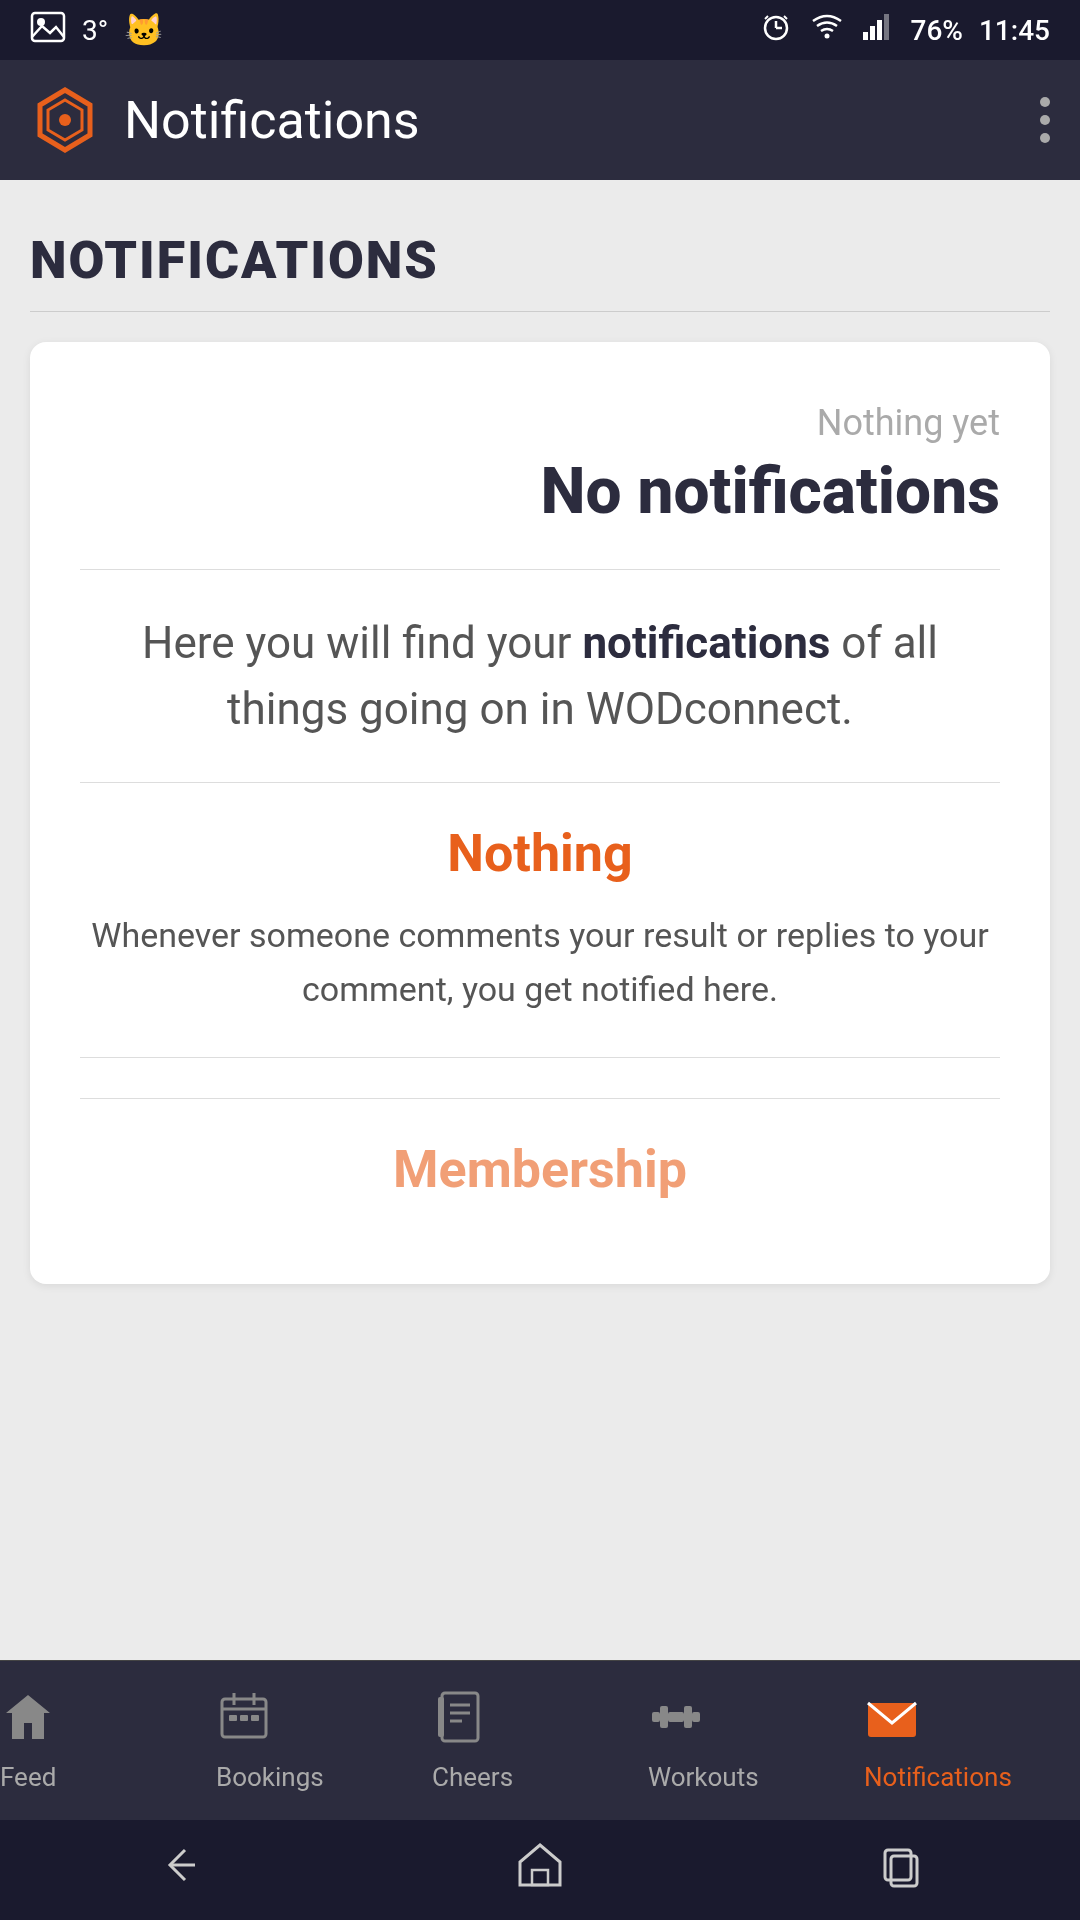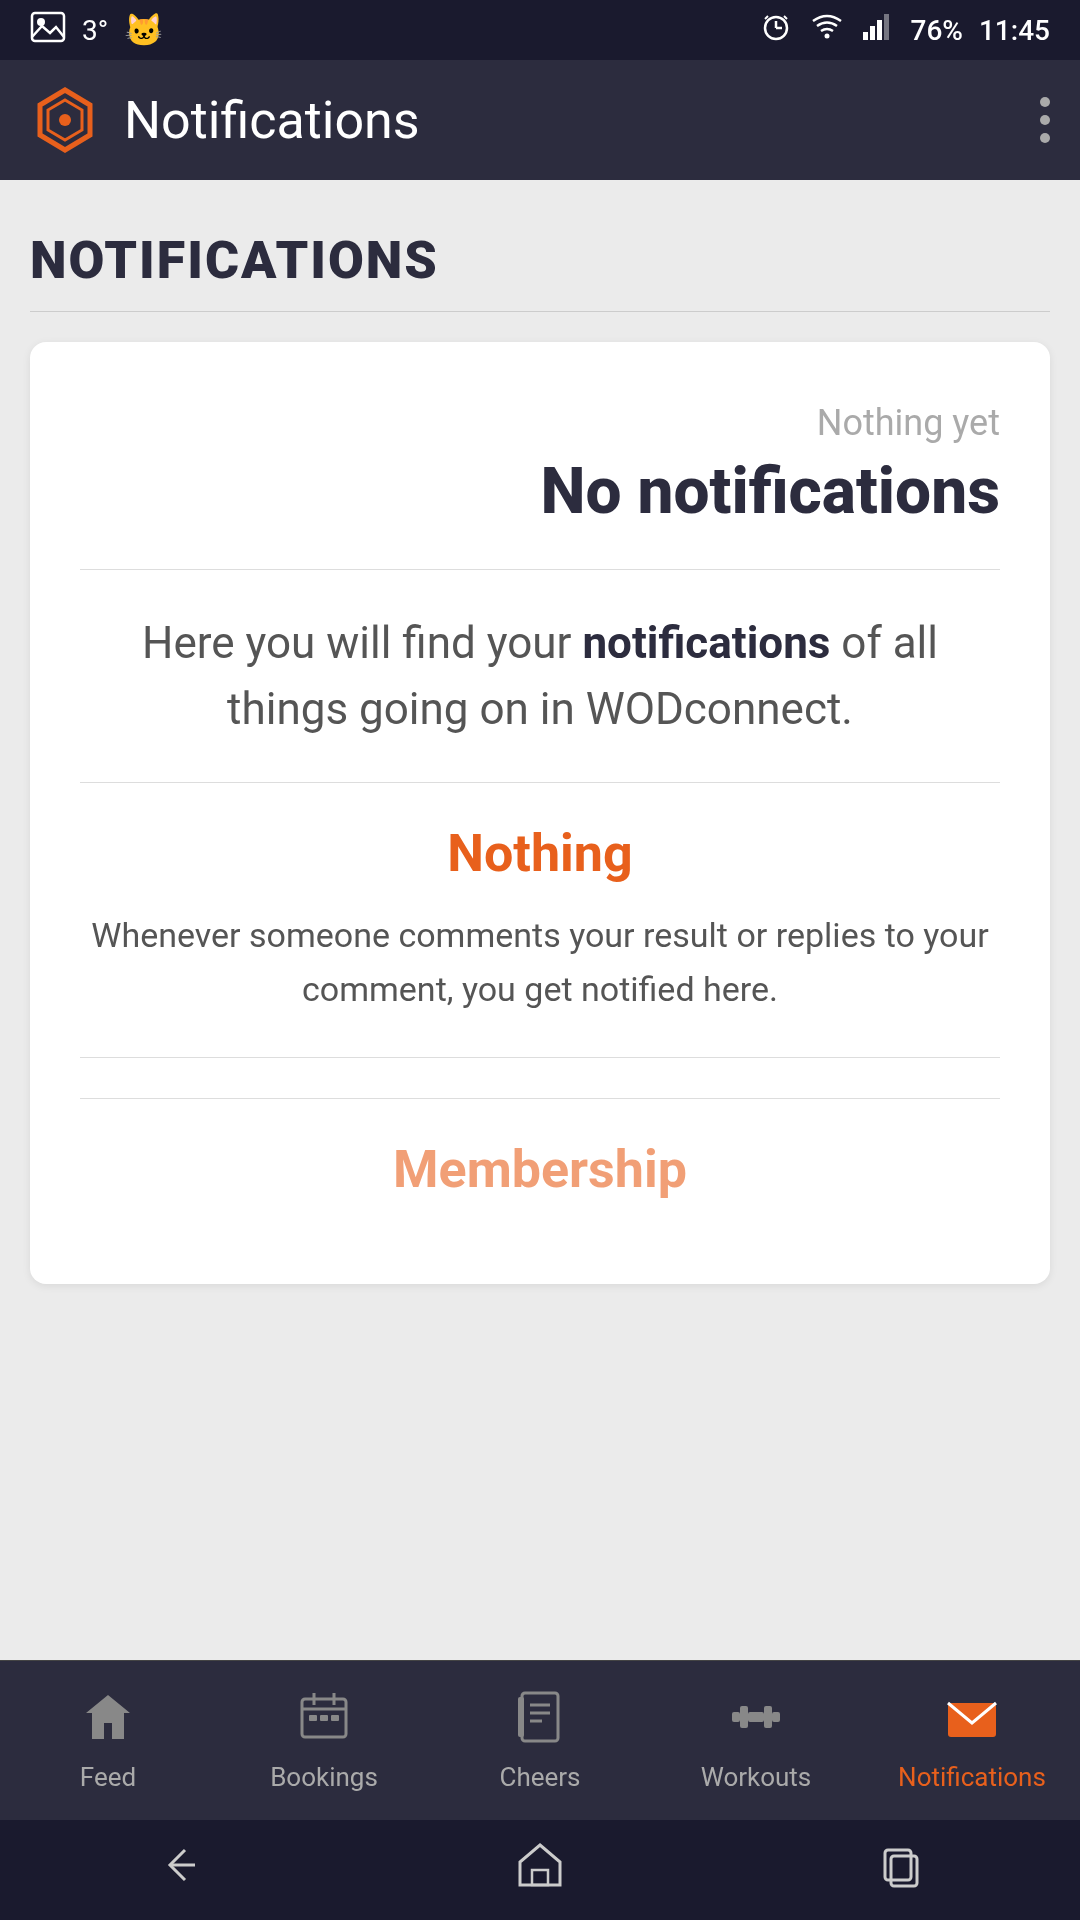--- a/index.html
+++ b/index.html
@@ -163,21 +163,21 @@
       height: 160px;
       display: flex;
       align-items: center;
       justify-content: space-around;
       border-top: 1px solid #444;
     }
 
     .nav-item {
       display: flex;
       flex-direction: column;
-      align-items: center;
+      align-items: flex-start;
       gap: 17px;
       cursor: pointer;
       flex: 1;
       padding: 10px 0;
     }
 
     .nav-item .nav-label {
       font-size: 26px;
       color: #aaa;
     }

